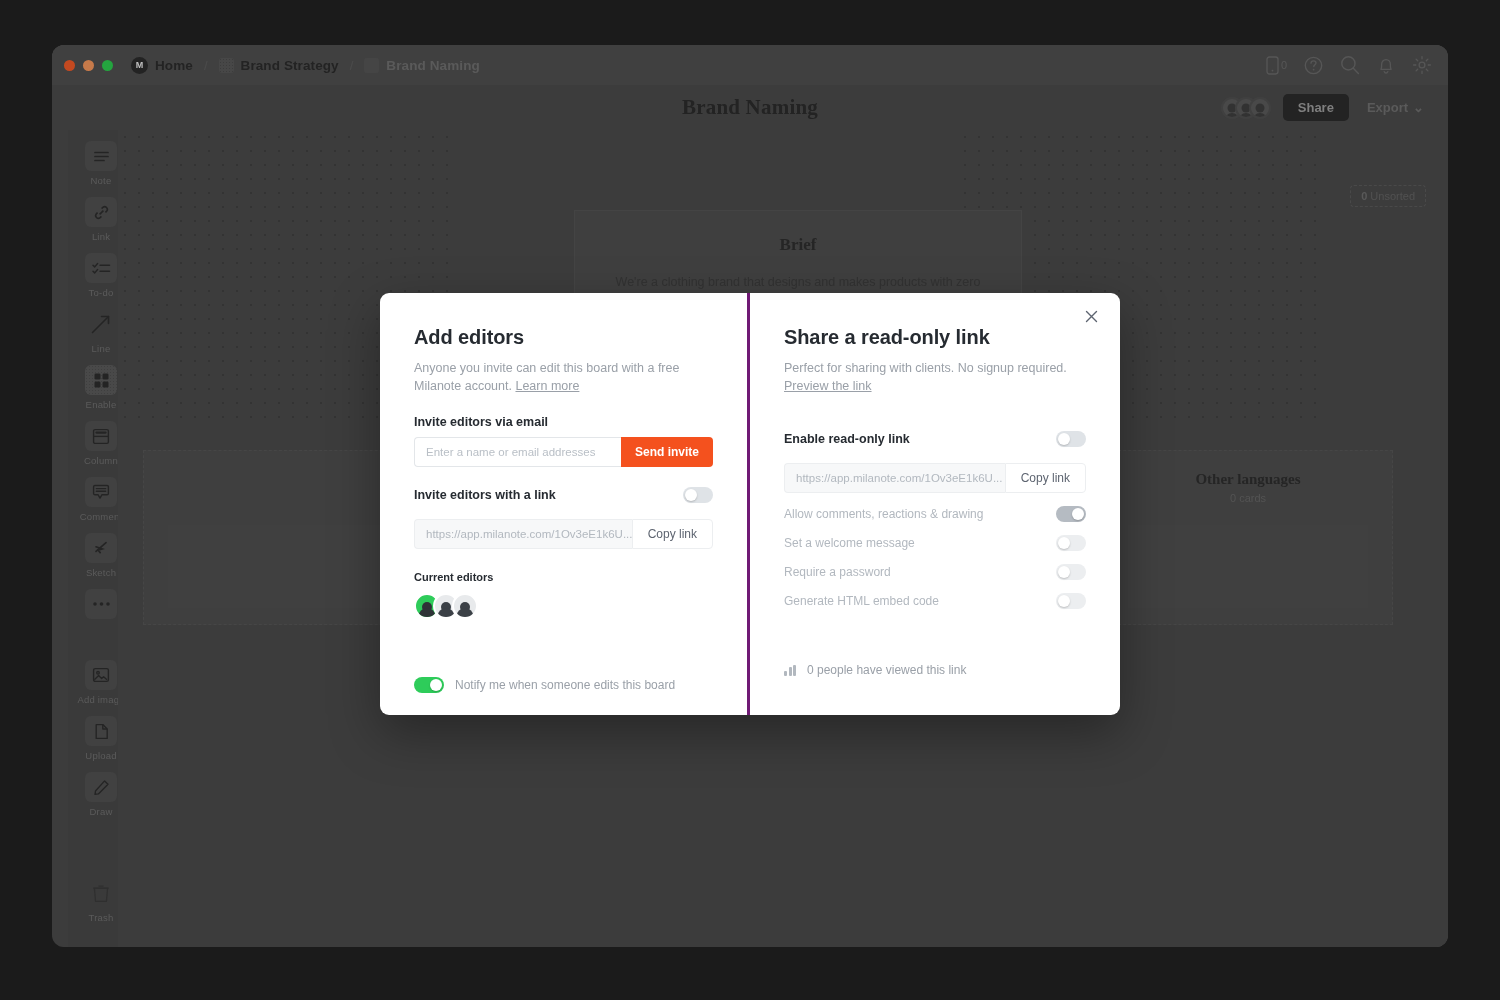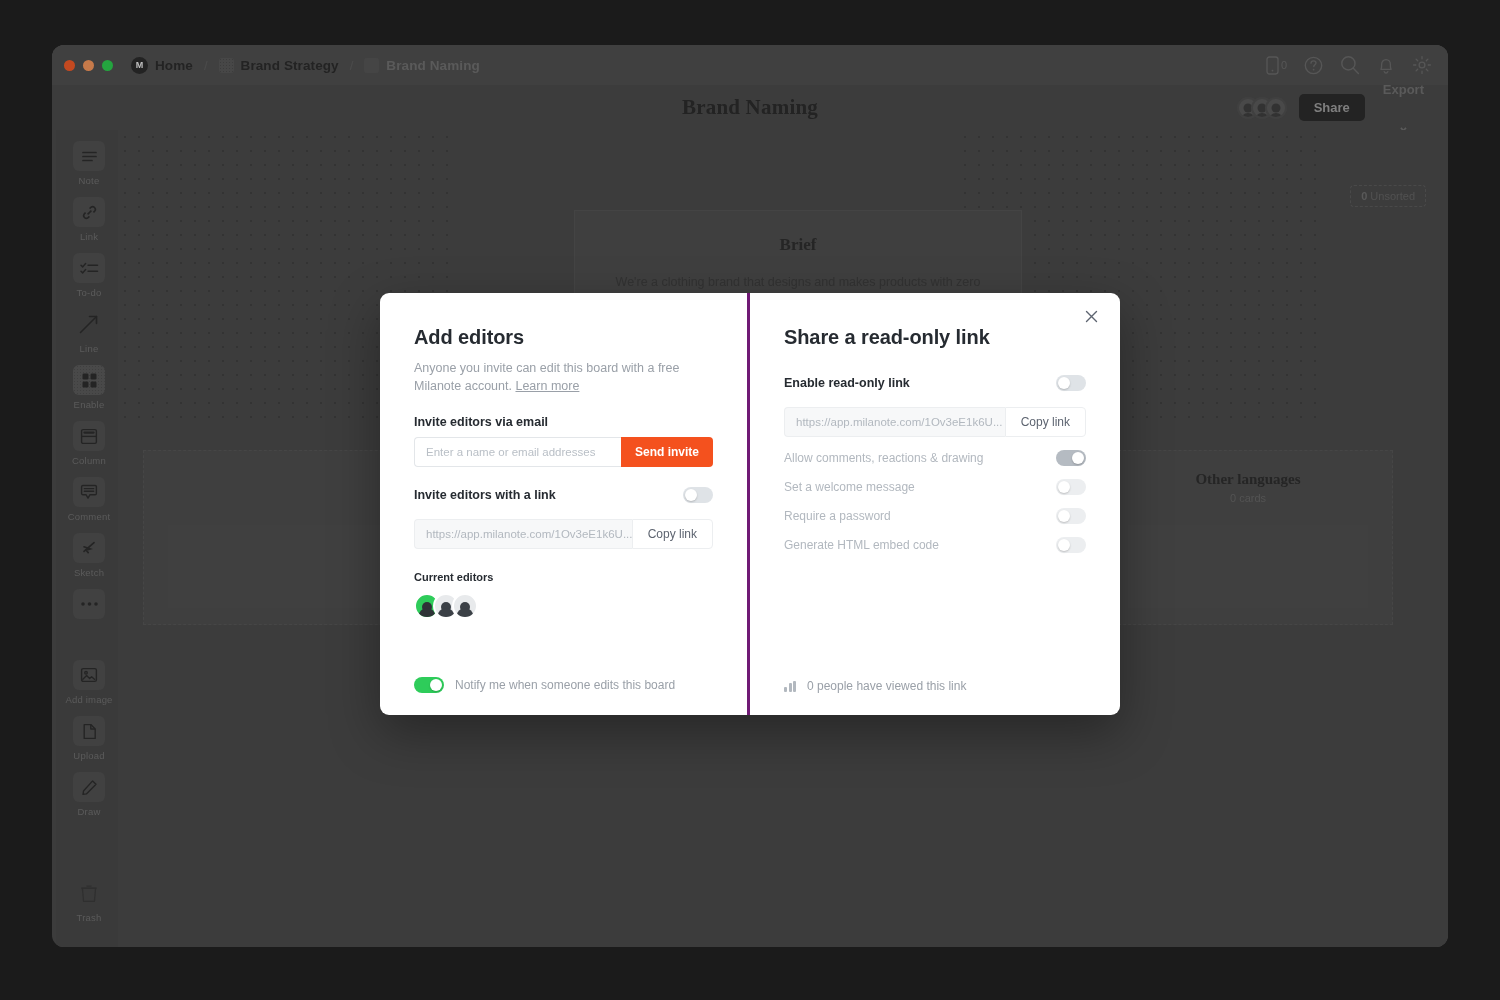--- a/index.html
+++ b/index.html
@@ -86,26 +86,26 @@
     width: 15px; height: 10px; border-radius: 8px 8px 0 0; background: #3e3e3e; }
   #share-button {
     background: #2b2b2b; color: #9b9b9b;
     font-size: 13px; font-weight: bold;
     padding: 6px 15px; border-radius: 5px;
     border: none; cursor: pointer;
   }
   #export-button {
     background: none; border: none; cursor: pointer;
     color: #6e6e6e; font-size: 13px; font-weight: bold;
-    display: flex; align-items: center; gap: 22px; flex-direction: column;
+    display: flex; align-items: center; gap: 5px;
   }
 
   
   #toolrail {
-    position: absolute; left: 4px; top: 85px;
+    position: absolute; left: 16px; top: 85px;
     width: 66px; height: 817px;
     background: #474747;
   }
   .tool {
     width: 100%; padding-top: 11px;
     display: flex; flex-direction: column; align-items: center;
     cursor: pointer;
   }
   .tool-box {
     width: 32px; height: 30px; border-radius: 6px;
@@ -191,21 +191,21 @@
     box-shadow: 0 18px 50px rgba(0,0,0,.35);
     display: flex;
     overflow: hidden;
   }
   #modal-left {
     width: 370px; padding: 33px 34px 0 34px;
     border-right: 3px solid #701a75;
     display: flex; flex-direction: column;
   }
   #modal-right {
-    width: 370px; padding: 33px 34px 0 34px;
+    width: 370px; padding: 33px 34px 16px 34px;
     display: flex; flex-direction: column;
     position: relative;
   }
   #close-button {
     position: absolute; right: 16px; top: 10px;
     width: 26px; height: 26px;
     display: flex; align-items: center; justify-content: center;
     background: none; border: none; cursor: pointer;
     color: #5d6470; font-size: 17px; line-height: 1;
   }
@@ -625,20 +625,24 @@
     </div>
 
     <div id="modal-right">
       <button id="close-button">
         <svg width="13" height="13" viewBox="0 0 13 13" stroke="#5d6470" stroke-width="1.4" stroke-linecap="round">
           <path d="M1.5 1.5 11.5 11.5M11.5 1.5 1.5 11.5"></path>
         </svg>
       </button>
 
       <div class="panel-title">Share a read-only link</div>
+      <p class="panel-sub">
+        <span>Perfect for sharing with clients. No signup required.</span><br>
+        <a>Preview the link</a>
+      </p>
 
       <div class="field-label row" style="margin-top:16px">
         <span>Enable read-only link</span>
         <span class="toggle">
             <span class="knob"></span>
           </span>
       </div>
       <div class="link-row">
         <div class="link-box">https://app.milanote.com/1Ov3eE1k6U...</div>
         <button class="copy-btn">Copy link</button>

